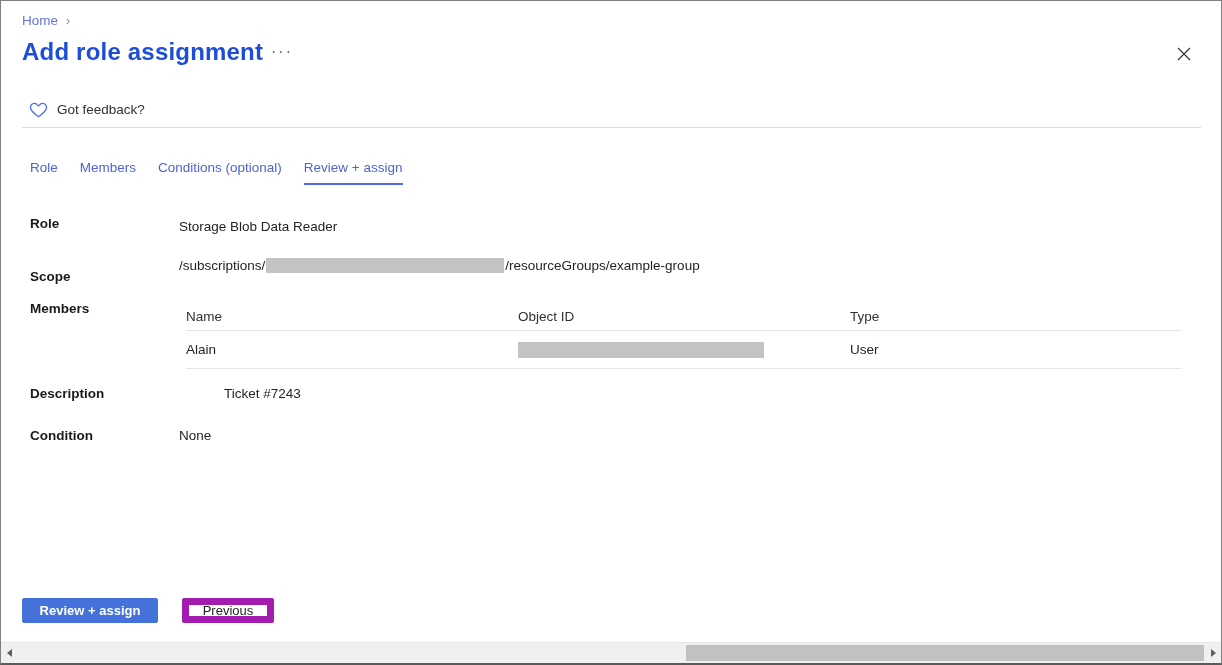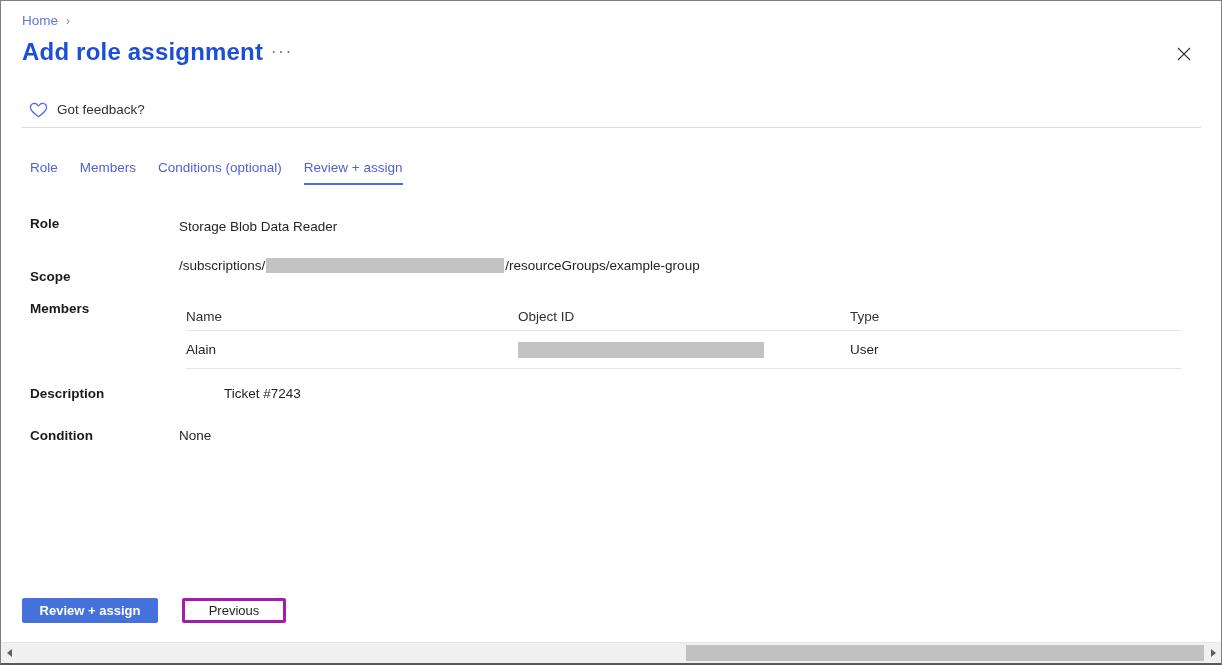--- a/index.html
+++ b/index.html
@@ -46,21 +46,21 @@
   .col-name{width:332px;}
   .col-oid{width:332px;}
   .col-type{width:331px;}
   .thead .cell{font-size:13.5px;color:#323130;}
   .trow .cell{font-size:13.5px;color:#252423;}
   .oid-redact{width:246px;height:16px;background:#c3c3c3;display:block;}
   
   .footer{position:absolute;top:597px;left:21px;display:flex;gap:24px;}
   .btn{font-size:13px;height:25px;display:inline-flex;align-items:center;justify-content:center;border-radius:2px;cursor:pointer;box-sizing:border-box;}
   .btn-primary{background:#4472da;color:#ffffff;border:1px solid #4472da;width:136px;font-weight:700;}
-  .btn-secondary{background:#ffffff;color:#201f1e;border:3px solid #a21caf;width:104px;font-weight:400;}
+  .btn-secondary{background:#ffffff;color:#201f1e;border:7px solid #a21caf;width:92px;font-weight:400;}
   
   .hscroll{position:absolute;left:0;right:0;bottom:0;height:20px;background:#f0f0f0;border-top:1px solid #e6e6e6;}
   .hthumb{position:absolute;top:2px;bottom:2px;left:685px;right:17px;background:#c1c1c1;cursor:pointer;}
   .harrow{position:absolute;top:0;bottom:0;width:16px;display:flex;align-items:center;justify-content:center;cursor:pointer;}
   .harrow.left{left:0;}
   .harrow.right{right:0;}
   .tri-left{width:0;height:0;border-top:4px solid transparent;border-bottom:4px solid transparent;border-right:5px solid #5f5f5f;}
   .tri-right{width:0;height:0;border-top:4px solid transparent;border-bottom:4px solid transparent;border-left:5px solid #5f5f5f;}
 </style>
 </head>

